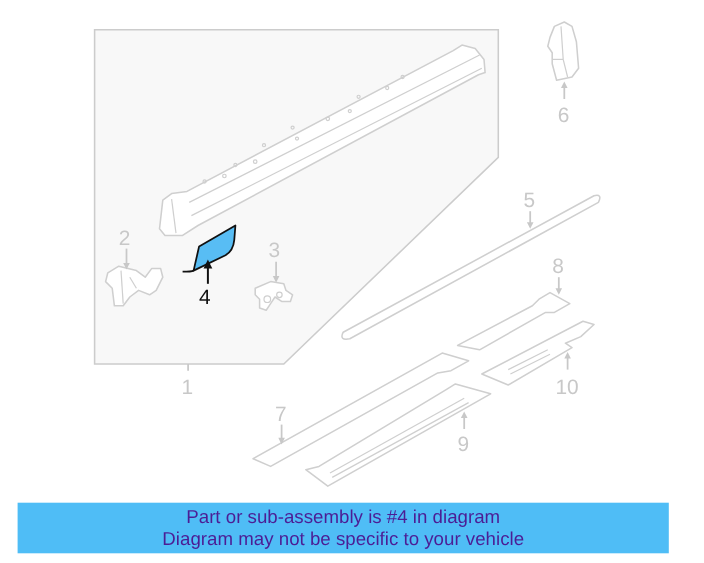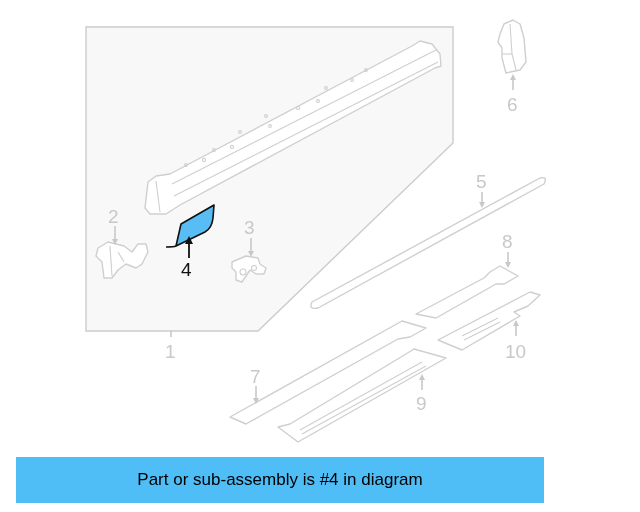--- a/index.html
+++ b/index.html
@@ -4,24 +4,24 @@
 <style>
   html, body { margin:0; padding:0; background:#ffffff; }
   body { width:640px; height:512px; position:relative; overflow:hidden; font-family:"Liberation Sans", sans-serif; }
   #diagram { position:absolute; left:0; top:0; width:640px; height:450px; }
   .callout { font-family:"Liberation Sans", sans-serif; font-size:19px; fill:#c8c8c8; }
   .callout-hl { fill:#111111; }
   .part { fill:#ffffff; stroke:#cfcfcf; stroke-width:1.4; stroke-linejoin:round; }
   .thin { fill:none; stroke:#cfcfcf; stroke-width:1.1; }
   .leader { stroke:#c8c8c8; stroke-width:1.6; fill:none; }
   .banner {
-    position:absolute; left:16px; top:457px; width:528px; height:46px;
+    position:absolute; left:16px; top:457px; width:592px; height:46px;
     background:#4fbdf6;
     display:flex; flex-direction:column; align-items:center; justify-content:center;
-    color:#000000; font-size:17px; line-height:20px; text-align:center;
+    color:#4c1d95; font-size:17px; line-height:20px; text-align:center;
   }
 </style>
 </head>
 <body>
 
 <svg id="diagram" viewBox="0 0 640 450" xmlns="http://www.w3.org/2000/svg">
 
   <path d="M86,27 L453,27 L453,143 L258,331 L86,331 Z" fill="#f8f8f8" stroke="#cccccc" stroke-width="1.4"></path>
   <line x1="171" y1="331" x2="171" y2="337" class="leader"></line>
 
@@ -116,13 +116,14 @@
     <path class="thin" d="M300,430 L422,362"></path>
     <path class="thin" d="M302,434 L426,366"></path>
   </g>
   <line class="leader" x1="422" y1="378" x2="422" y2="390"></line>
   <path d="M419,380 L422,374 L425,380 Z" fill="#c8c8c8"></path>
   <text class="callout" x="416" y="410">9</text>
 </svg>
 
 <div class="banner">
   <div>Part or sub-assembly is #4 in diagram</div>
+  <div>Diagram may not be specific to your vehicle</div>
 </div>
 
 </body></html>

